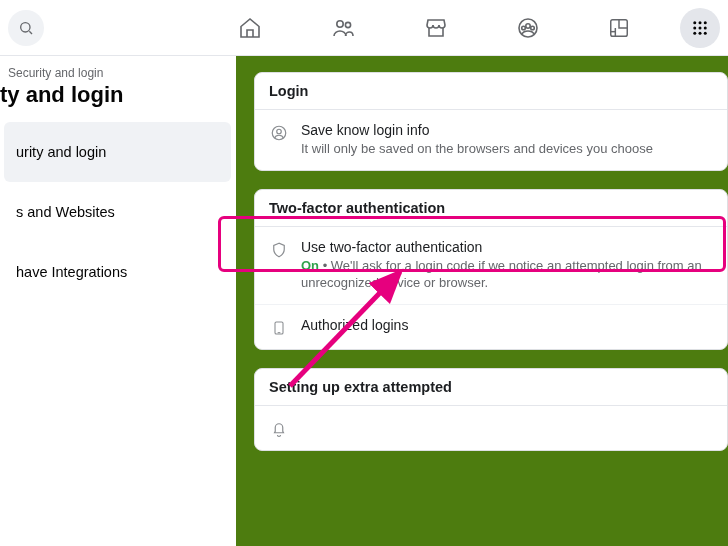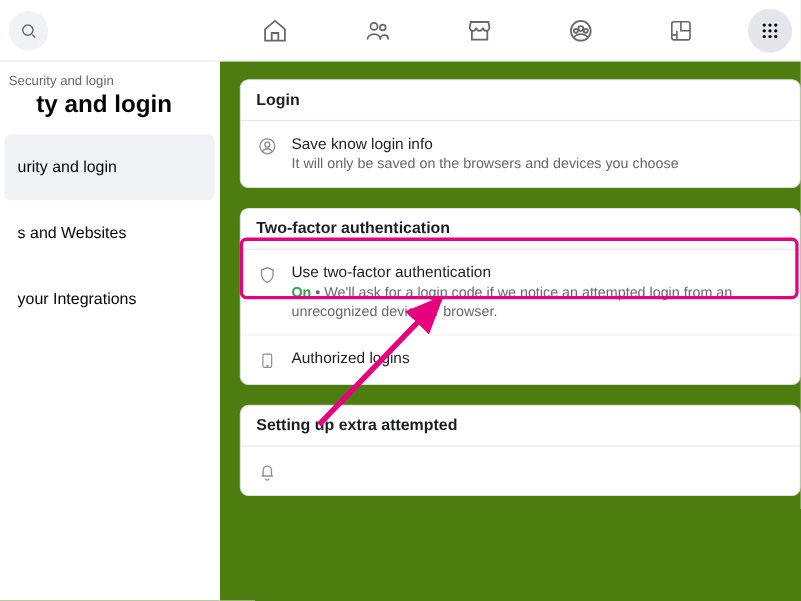--- a/index.html
+++ b/index.html
@@ -7,23 +7,23 @@
   
   .topnav { height: 56px; border-bottom: 1px solid #e4e6eb; display: flex; align-items: center; padding: 0 8px; background: #fff; }
   .topnav-left { width: 180px; display: flex; align-items: center; gap: 8px; }
   .search-area { width: 36px; height: 36px; background: #f0f2f5; border-radius: 50%; display: flex; align-items: center; justify-content: center; color: #65676b; }
   .topnav-center { flex: 1; display: flex; justify-content: center; gap: 68px; }
   .nav-tab { color: #65676b; display: flex; align-items: center; cursor: pointer; }
   .topnav-right { display: flex; gap: 8px; align-items: center; margin-left: auto; }
   .circ-btn { width: 40px; height: 40px; background: #e4e6eb; border-radius: 50%; display: flex; align-items: center; justify-content: center; cursor: pointer; }
 
   .page { display: flex; height: calc(546px - 56px); }
-  .sidebar { width: 200px; padding: 10px 0 0 0; border-right: 1px solid #fff; flex-shrink: 0; }
+  .sidebar { width: 236px; padding: 10px 0 0 0; border-right: 1px solid #fff; flex-shrink: 0; }
   .crumb { font-size: 12px; color: #65676b; padding: 0 8px; }
-  .page-title { font-size: 22px; font-weight: 700; color: #050505; padding: 2px 8px 14px 0; margin-left: 33px; }
+  .page-title { font-size: 22px; font-weight: 700; color: #050505; padding: 2px 8px 14px 0; }
   .side-item { padding: 22px 12px; font-size: 14.5px; color: #050505; border-radius: 6px; margin: 0 4px; cursor: pointer; }
   .side-item.active { background: #f0f2f5; font-weight: 400; }
 
   .content { flex: 1; background: #4d7c0f; padding: 16px 0 0 18px; overflow-y: auto; }
   .section { background: #fff; border: 1px solid #dddfe2; border-radius: 8px; margin-bottom: 18px; width: 100%; }
   .section-head { padding: 10px 14px; font-size: 14.5px; font-weight: 600; color: #1c1e21; border-bottom: 1px solid #e4e6eb; }
   .row { display: flex; gap: 12px; padding: 12px 14px; border-bottom: 1px solid #f0f2f5; cursor: pointer; }
   .row:last-child { border-bottom: none; }
   .row-icon { width: 20px; flex-shrink: 0; color: #8a8d91; display: flex; justify-content: center; padding-top: 2px; }
   .row-body { flex: 1; }
@@ -104,21 +104,21 @@
   </div>
 </div>
 
 <div class="page">
 
   <div class="sidebar">
     <div class="crumb">Security and login</div>
     <div class="page-title">ty and login</div>
     <div class="side-item active"><span>urity and login</span></div>
     <div class="side-item"><span>s and Websites</span></div>
-    <div class="side-item"><span>your Integrations</span></div>
+    <div class="side-item"><span>have Integrations</span></div>
   </div>
 
   <div class="content">
 
     <div class="section">
       <div class="section-head">Login</div>
       <div class="row">
         <div class="row-icon">
             <svg width="18" height="18" viewBox="0 0 24 24" fill="none" stroke="currentColor" stroke-width="1.6">
               <circle cx="12" cy="12" r="9"></circle>

